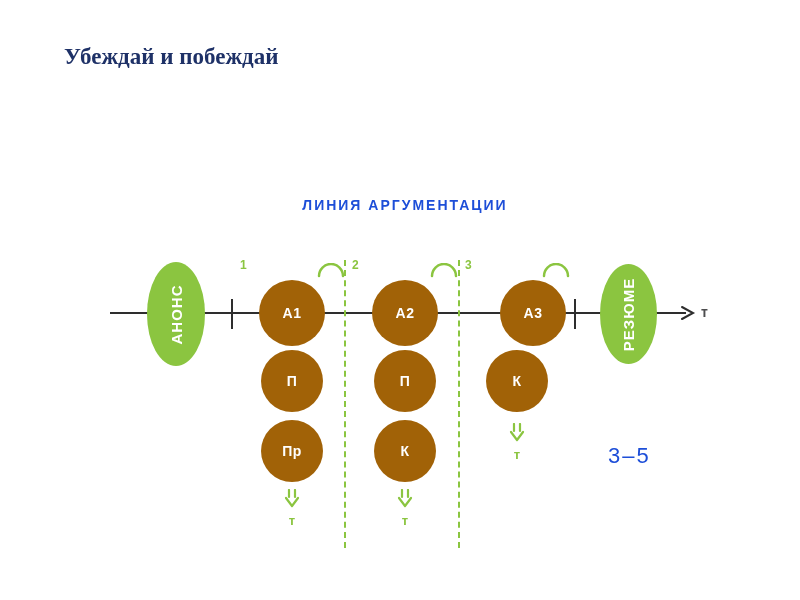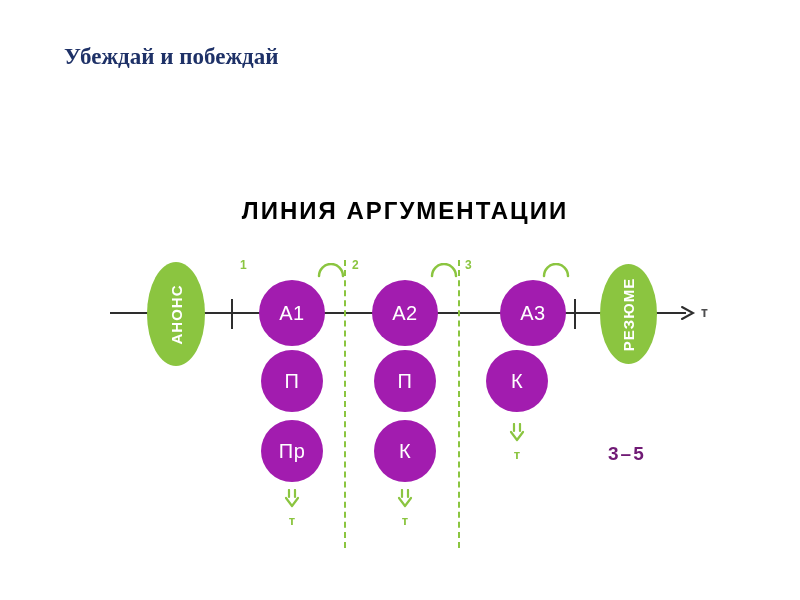--- a/index.html
+++ b/index.html
@@ -17,24 +17,24 @@
     font-family:"Liberation Serif", serif;
     font-weight:bold;
     font-size:23px;
     color:#1e3167;
     text-align:right;
   }
 
   .diagram-title {
     left:235px; top:197px; width:340px;
     text-align:center;
-    font-size:24px;
+    font-size:14px;
     font-weight:600;
     letter-spacing:2px;
-    color:#000000;
+    color:#1d4ed8;
   }
 
   .timeline-line { left:110px; top:312px; width:576px; height:2px; background:#2e2e2e; }
   .arrowhead { left:680px; top:305px; width:16px; height:16px; }
   .axis-label { left:701px; top:304px; font-size:14px; font-weight:bold; color:#4d4d4f; }
 
   .tick { width:2px; height:30px; background:#2e2e2e; top:299px; }
   .tick-left { left:231px; }
   .tick-right { left:574px; }
 
@@ -59,47 +59,47 @@
   .m1 { left:240px; top:258px; }
   .m2 { left:352px; top:258px; }
   .m3 { left:465px; top:258px; }
 
   .arc { width:28px; height:15px; }
   .arc1 { left:317px; top:263px; }
   .arc2 { left:430px; top:263px; }
   .arc3 { left:542px; top:263px; }
 
   .node {
-    background:#a21caf;
+    background:#a16207;
     border-radius:50%;
     display:flex; align-items:center; justify-content:center;
-    color:#ffffff; font-weight:normal; font-size:20px; letter-spacing:0.5px;
+    color:#ffffff; font-weight:bold; font-size:14px; letter-spacing:0.5px;
   }
   .node-lg { width:66px; height:66px; }
   .node-md { width:62px; height:62px; }
   .n-a1 { left:259px; top:280px; }
   .n-a2 { left:372px; top:280px;text-align:right; }
   .n-a3 { left:500px; top:280px; }
   .n-p1 { left:261px; top:350px; }
   .n-p2 { left:374px; top:350px; }
   .n-k3 { left:486px; top:350px; }
   .n-pr1{ left:261px; top:420px; }
   .n-k2 { left:374px; top:420px; }
 
   .down-arrow { width:40px; text-align:center; }
   .da-1 { left:272px; top:489px; }
   .da-2 { left:385px; top:489px; }
   .da-3 { left:497px; top:423px; }
   .da-label { color:#8bc540; font-weight:bold; font-size:13px; margin-top:0px; }
 
   .annotation {
     left:608px; top:443px;
-    font-size:19px; font-weight:bold;
+    font-size:22px; font-weight:normal;
     letter-spacing:2px;
-    color:#701a75;
+    color:#1d4ed8;
   }
 </style>
 </head>
 <body>
 
 <div>
 
   <div class="abs slide-title">Убеждай и побеждай</div>
 
   <div class="abs diagram-title">ЛИНИЯ АРГУМЕНТАЦИИ</div>

